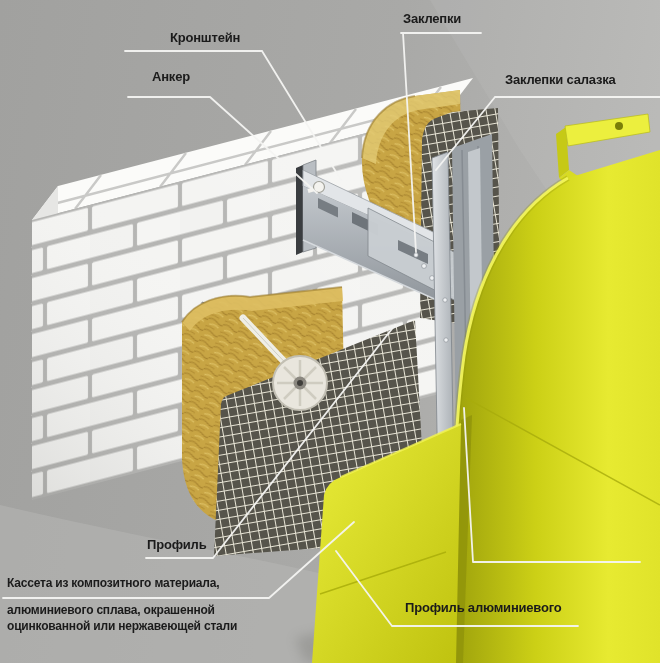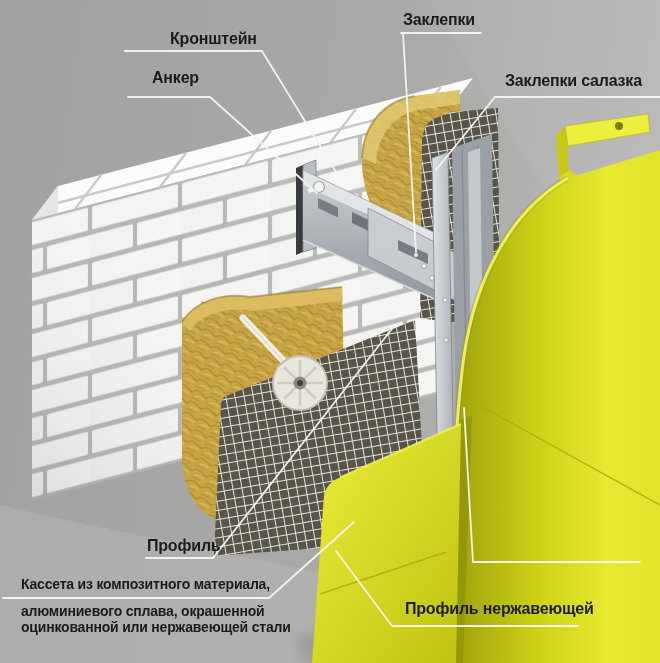--- a/index.html
+++ b/index.html
@@ -4,24 +4,24 @@
 <style>
   html,body{margin:0;padding:0;background:#888;}
   #stage{
     position:relative;width:660px;height:663px;overflow:hidden;
     font-family:"Liberation Sans", sans-serif;
     background:#a8a8a6;
   }
   #scene{position:absolute;left:0;top:0;}
   .lbl{
     position:absolute;white-space:nowrap;
-    font-weight:bold;font-size:16px;line-height:1.05;
+    font-weight:bold;font-size:13px;line-height:1.05;
     color:#1b1b1b;letter-spacing:-0.2px;
   }
-  .lbl.small{font-size:14px;margin-left:14px;}
+  .lbl.small{font-size:12px;}
 </style>
 </head>
 <body>
 
 <div id="stage">
 
 <svg id="scene" width="660" height="663" viewBox="0 0 660 663">
   <defs>
     <linearGradient id="bgGrad" x1="0" y1="0" x2="1" y2="0.15">
       <stop offset="0" stop-color="#a1a19f"></stop>
@@ -223,15 +223,15 @@
 </svg>
 
 <div class="lbl" style="left:170px;top:31px">Кронштейн</div>
 <div class="lbl" style="left:152px;top:70px">Анкер</div>
 <div class="lbl" style="left:403px;top:12px">Заклепки</div>
 <div class="lbl" style="left:505px;top:73px">Заклепки салазка</div>
 <div class="lbl" style="left:147px;top:538px">Профиль</div>
 <div class="lbl small" style="left:7px;top:577px">Кассета из композитного материала,</div>
 <div class="lbl small" style="left:7px;top:604px">алюминиевого сплава, окрашенной</div>
 <div class="lbl small" style="left:7px;top:620px">оцинкованной или нержавеющей стали</div>
-<div class="lbl" style="left:405px;top:601px">Профиль нержавеющей</div>
+<div class="lbl" style="left:405px;top:601px">Профиль алюминиевого</div>
 
 </div>
 
 </body></html>

